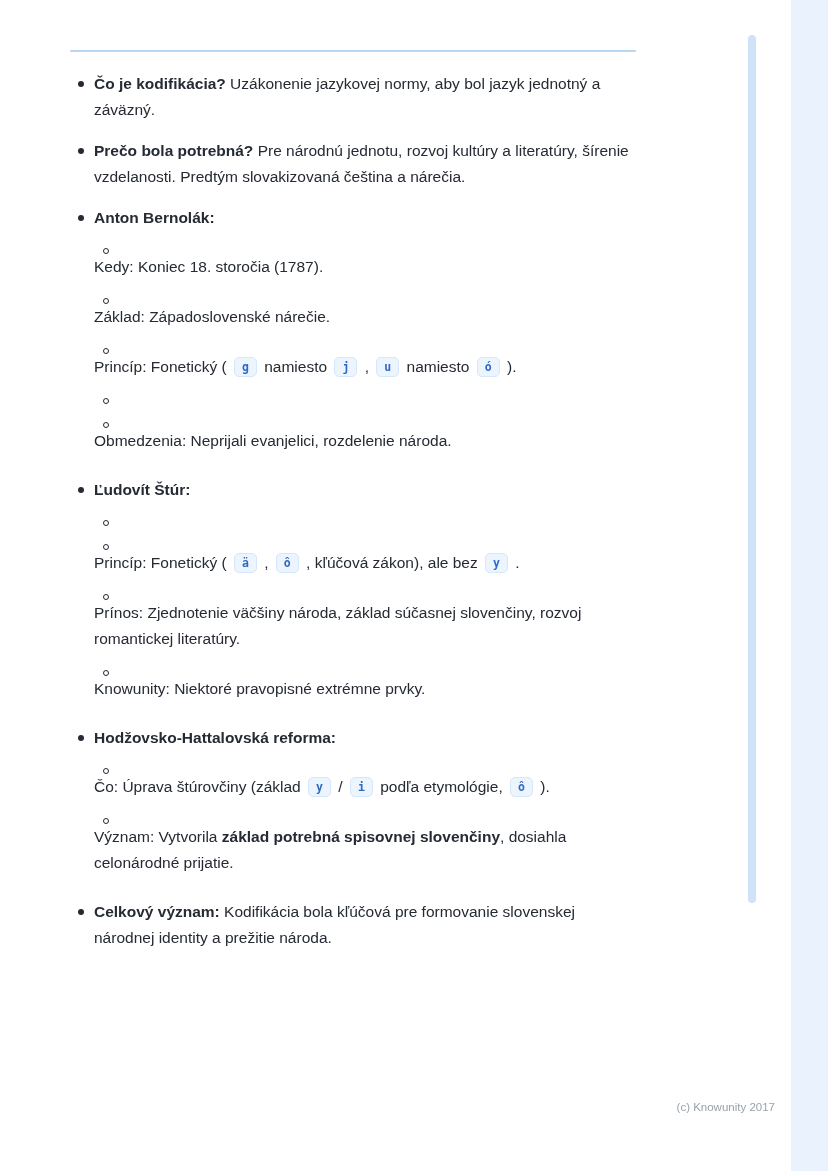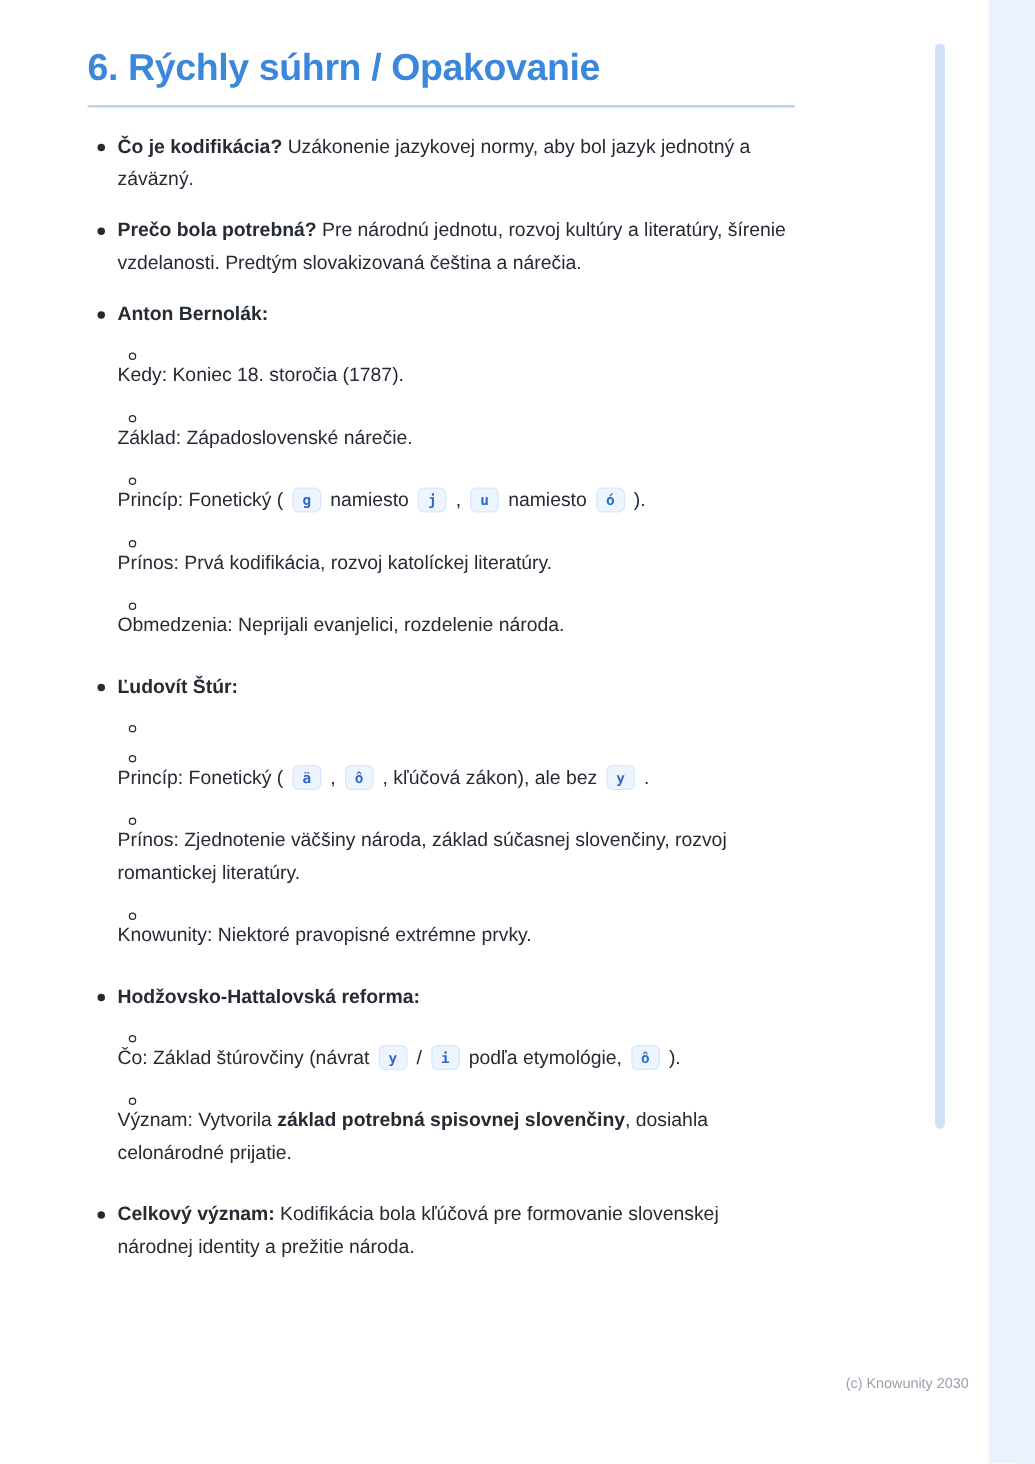--- a/index.html
+++ b/index.html
@@ -30,21 +30,20 @@
   .side-bar { position:absolute; left:748px; top:35px; width:8px; height:868px; background:#cfe2f7; border-radius:4px; }
   .side-strip { position:absolute; right:0; top:0; width:37px; height:1171px; background:#eaf3fd; }
   .footer { position:absolute; top:1101px; right:53px; font-size:11.5px; color:#99a2ac; }
 </style>
 </head>
 <body>
 
 <div class="page">
 
   <main class="content">
-    <h1 class="title">6. Rýchly súhrn / Opakovanie</h1>
     <div class="divider"></div>
 
     <ul class="lvl1">
 
       <li>
         <span class="dot"></span>
         <div class="body">
           <p class="line"><strong>Čo je kodifikácia?</strong><span> Uzákonenie jazykovej normy, aby bol jazyk jednotný a záväzný.</span></p>
         </div>
       </li>
@@ -68,21 +67,20 @@
             <li>
               <span class="circ"></span>
               <p class="line">Základ: Západoslovenské nárečie.</p>
             </li>
             <li>
               <span class="circ"></span>
               <p class="line"><span>Princíp: Fonetický ( </span><span class="chip">g</span><span> namiesto </span><span class="chip">j</span><span> , </span><span class="chip">u</span><span> namiesto </span><span class="chip">ó</span><span> ).</span></p>
             </li>
             <li>
               <span class="circ"></span>
-              <p class="line">Prínos: Prvá kodifikácia, rozvoj katolíckej literatúry.</p>
             </li>
             <li>
               <span class="circ"></span>
               <p class="line">Obmedzenia: Neprijali evanjelici, rozdelenie národa.</p>
             </li>
           </ul>
         </div>
       </li>
 
       <li>
@@ -109,21 +107,21 @@
         </div>
       </li>
 
       <li>
         <span class="dot"></span>
         <div class="body">
           <p class="line"><strong>Hodžovsko-Hattalovská reforma:</strong></p>
           <ul class="lvl2">
             <li>
               <span class="circ"></span>
-              <p class="line"><span>Čo: Základ štúrovčiny (návrat </span><span class="chip">y</span><span> / </span><span class="chip">i</span><span> podľa etymológie, </span><span class="chip">ô</span><span> ).</span></p>
+              <p class="line"><span>Čo: Úprava štúrovčiny (základ </span><span class="chip">y</span><span> / </span><span class="chip">i</span><span> podľa etymológie, </span><span class="chip">ô</span><span> ).</span></p>
             </li>
             <li>
               <span class="circ"></span>
               <p class="line"><span>Význam: Vytvorila </span><strong>základ potrebná spisovnej slovenčiny</strong><span>, dosiahla celonárodné prijatie.</span></p>
             </li>
           </ul>
         </div>
       </li>
 
       <li>
@@ -131,15 +129,15 @@
         <div class="body">
           <p class="line"><strong>Celkový význam:</strong><span> Kodifikácia bola kľúčová pre formovanie slovenskej národnej identity a prežitie národa.</span></p>
         </div>
       </li>
 
     </ul>
   </main>
 
   <div class="side-bar"></div>
   <div class="side-strip"></div>
-  <div class="footer">(c) Knowunity 2030</div>
+  <div class="footer">(c) Knowunity 2017</div>
 
 </div>
 
 </body></html>

